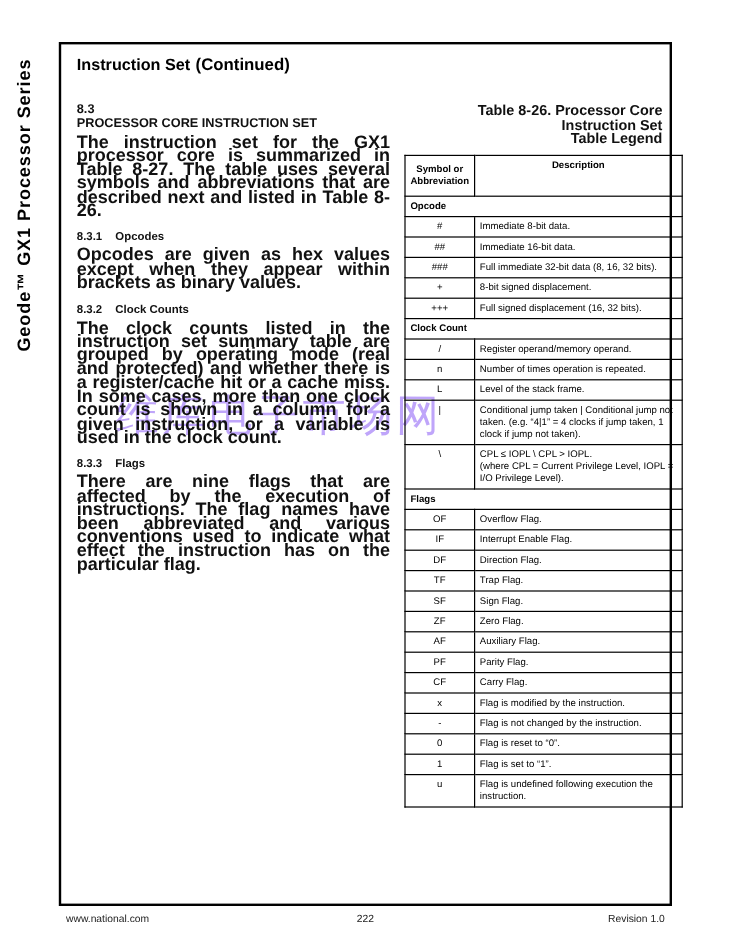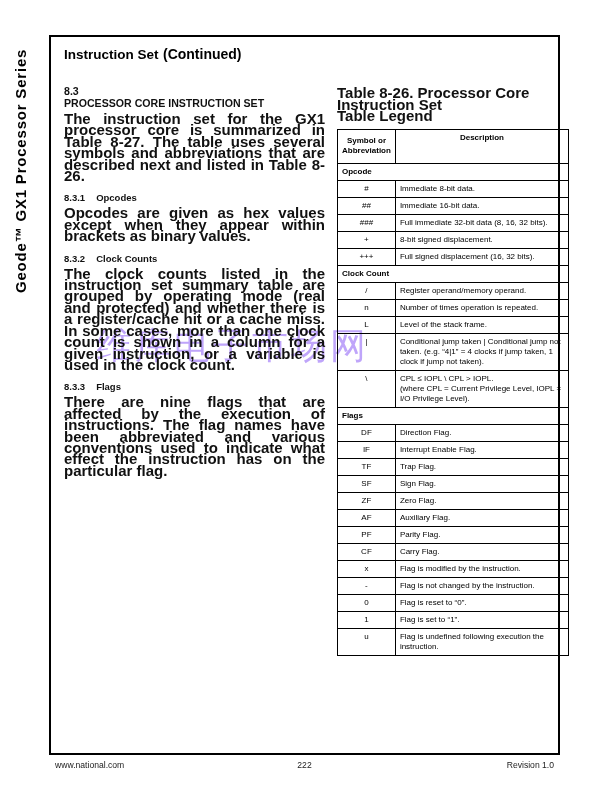--- a/index.html
+++ b/index.html
@@ -42,21 +42,21 @@
   .sec-heading .num { flex:0 0 auto; }
   .sec-heading.major .num { margin-right:13px; }
   .sec-heading.minor .num { margin-right:11px; }
   .sec-body {
     font-size:15px; line-height:11.4px; text-align:justify; color:#111;
     margin-bottom:7px;
     font-weight:bold;
   }
 
   .right-col { position:absolute; left:286px; top:50px; width:215px; z-index:1; }
-  .table-title { text-align:left; font-weight:bold; font-size:15px; line-height:11.5px; margin-bottom:7px; }
+  .table-title { text-align:right; font-weight:bold; font-size:12px; line-height:11.5px; margin-bottom:7px; }
   table.legend { width:232px; border-collapse:collapse; background:transparent; }
   table.legend td {
     border:1px solid #000; font-size:8px; line-height:10px;
     vertical-align:top; padding:3px 4px 3px 4px; color:#000;
   }
   table.legend .hdr td { font-weight:bold; text-align:center; }
   table.legend td.h-sym { vertical-align:middle; height:34px; width:41px; }
   table.legend td.h-desc { vertical-align:bottom; padding-bottom:20px; }
   table.legend td.group { font-weight:bold; text-align:left; padding-left:4px; height:16px; vertical-align:middle; }
   table.legend td.sym { width:41px; text-align:center; height:16px; }
@@ -172,26 +172,30 @@
           <tr>
             <td class="sym">\</td>
             <td class="desc">CPL ≤ IOPL \ CPL &gt; IOPL.
 (where CPL = Current Privilege Level, IOPL = I/O Privilege Level).</td>
           </tr>
 
           <tr>
             <td class="group" colspan="2">Flags</td>
           </tr>
           <tr>
+            <td class="sym">OF</td>
+            <td class="desc">Overflow Flag.</td>
+          </tr>
+          <tr>
+            <td class="sym">IF</td>
+            <td class="desc">Interrupt Enable Flag.</td>
+          </tr>
+          <tr>
             <td class="sym">DF</td>
             <td class="desc">Direction Flag.</td>
-          </tr>
-          <tr>
-            <td class="sym">IF</td>
-            <td class="desc">Interrupt Enable Flag.</td>
           </tr>
           <tr>
             <td class="sym">TF</td>
             <td class="desc">Trap Flag.</td>
           </tr>
           <tr>
             <td class="sym">SF</td>
             <td class="desc">Sign Flag.</td>
           </tr>
           <tr>

